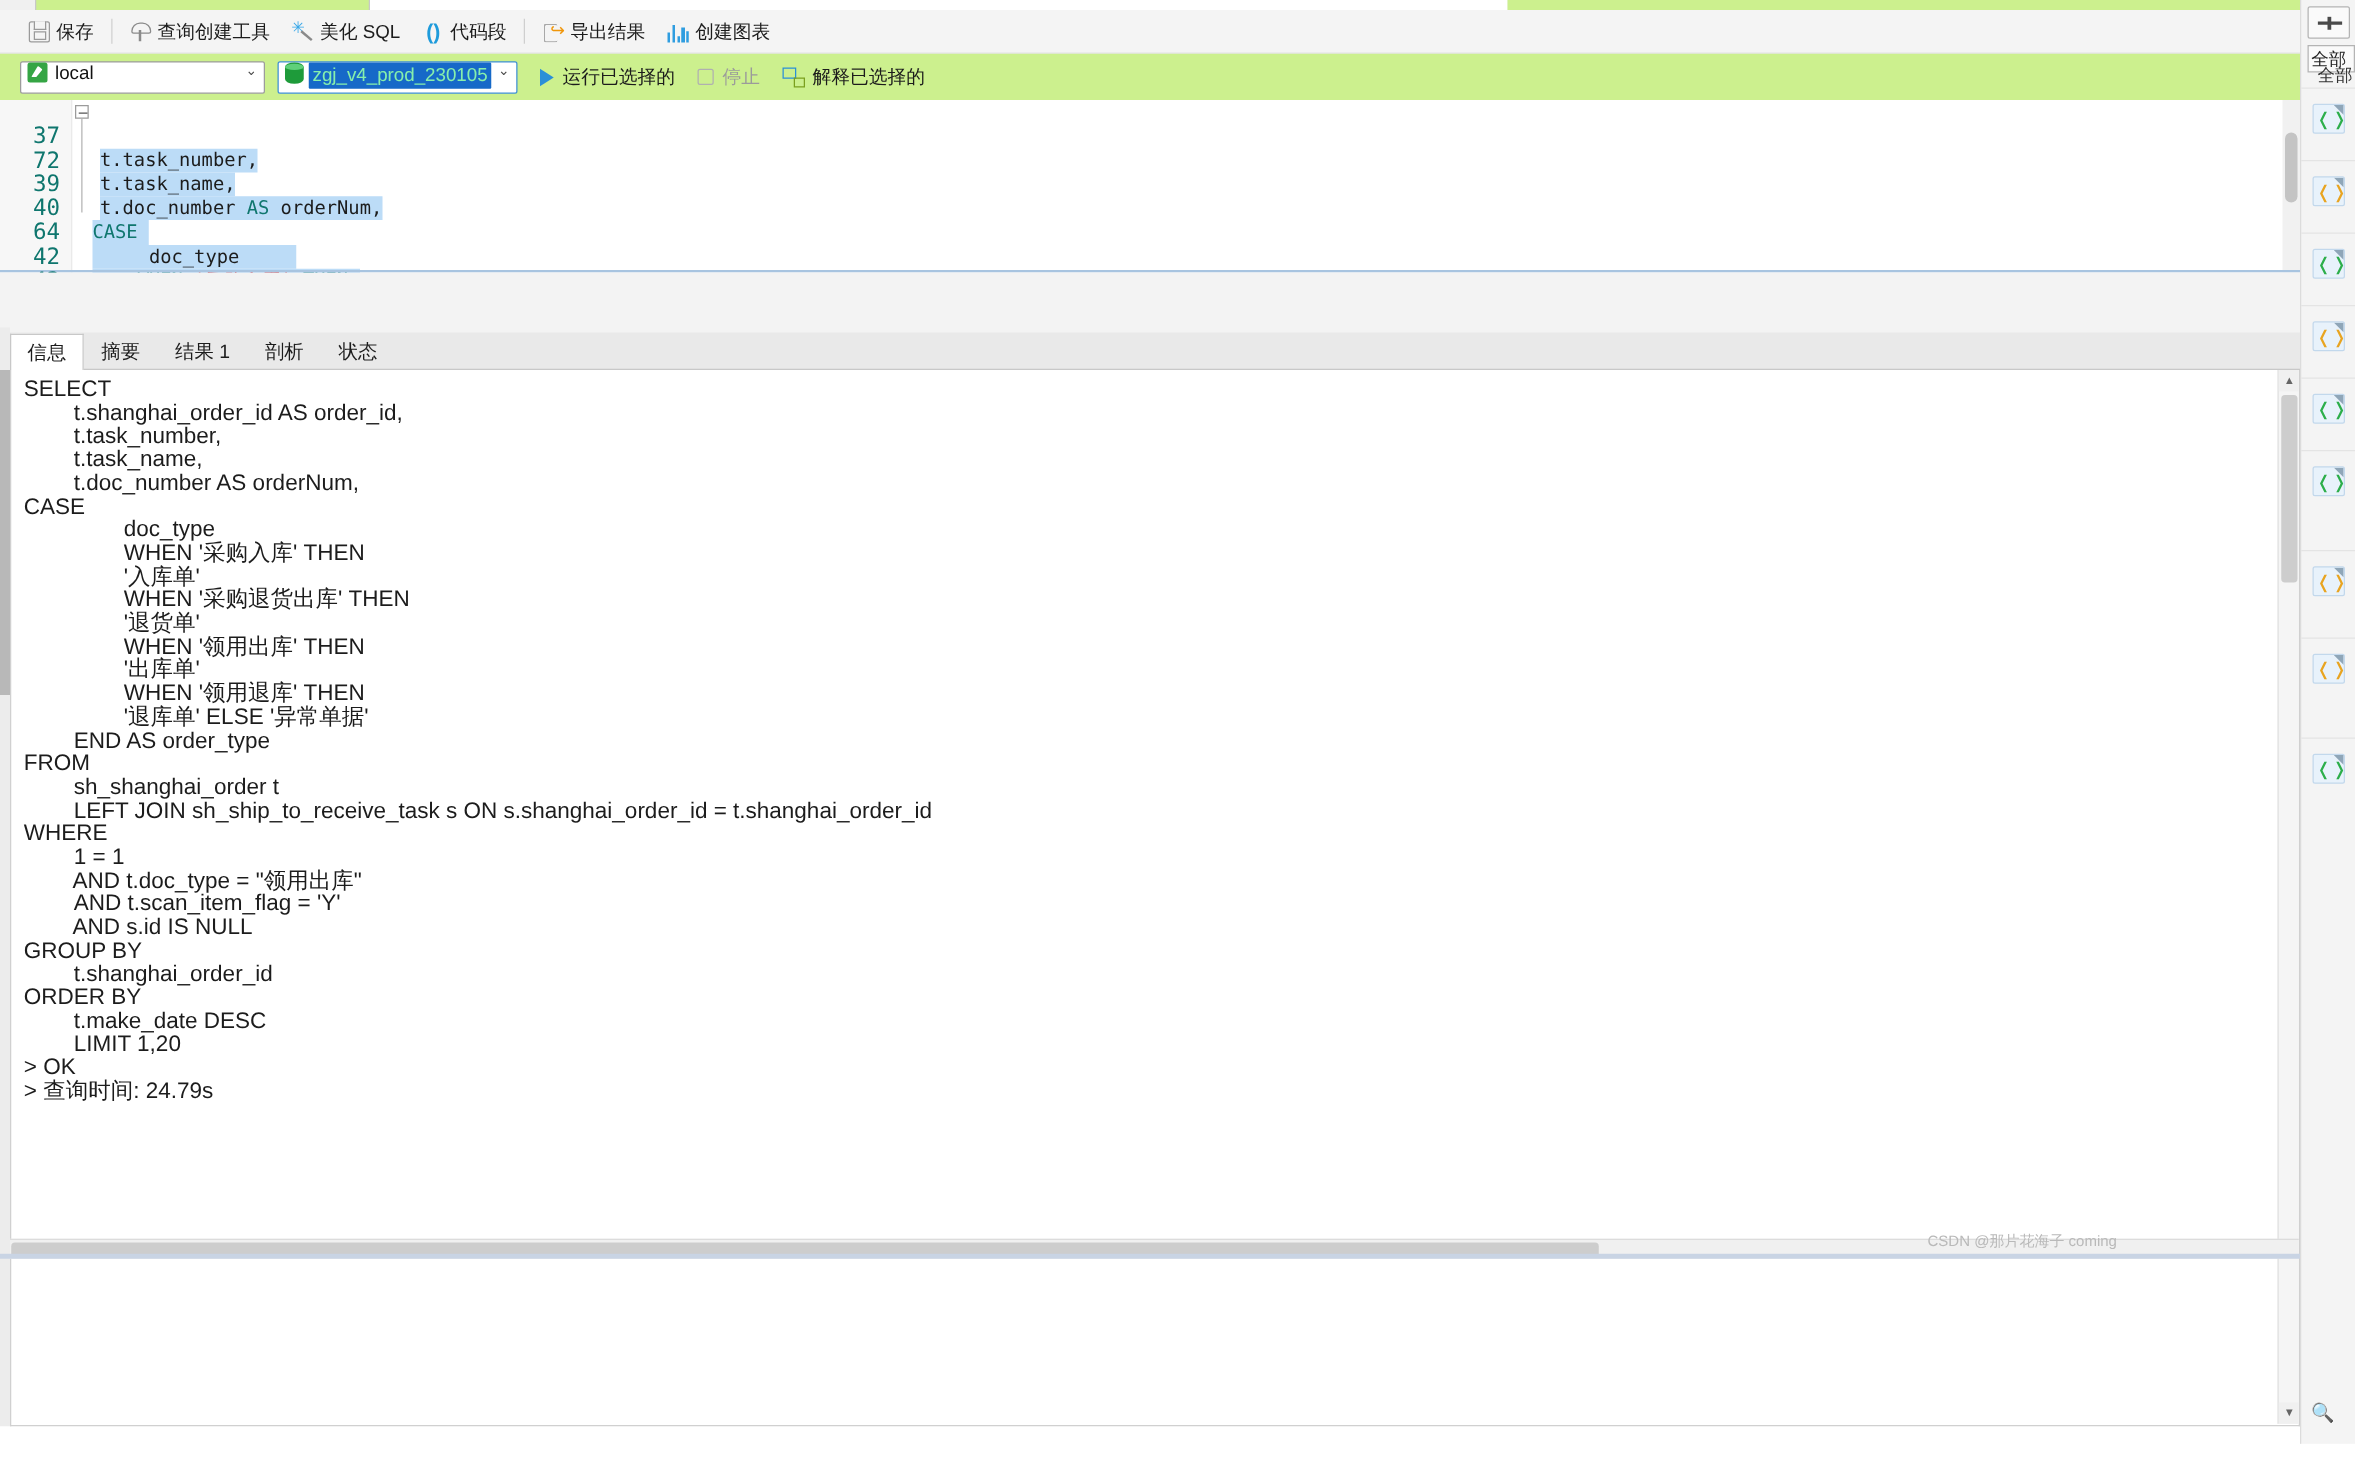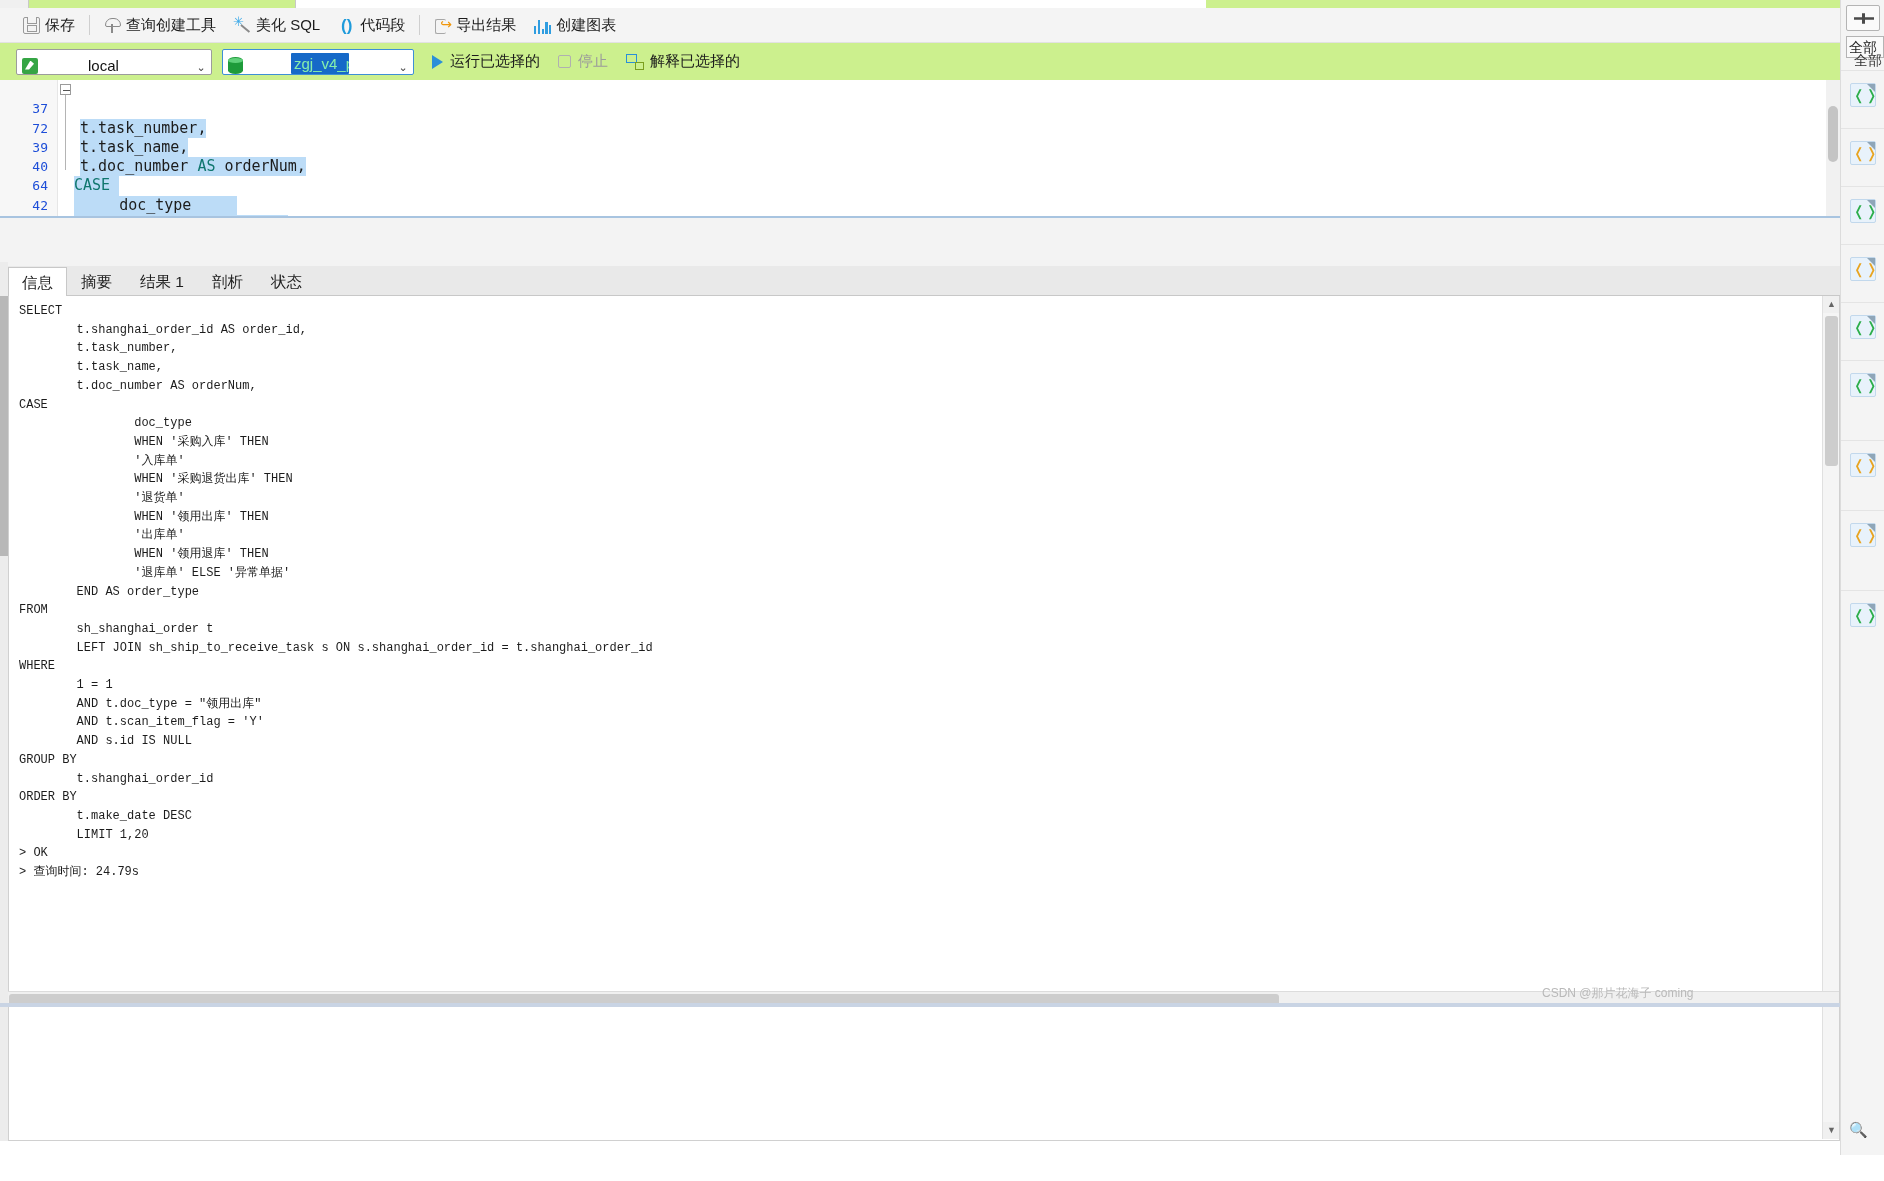--- a/index.html
+++ b/index.html
@@ -103,25 +103,25 @@
 
   
   .toolbar2 {
     position: absolute; left: 0; top: 43px; width: 1840px; height: 37px;
     background: #ccf08e;
     display: flex; align-items: center;
     padding-left: 16px;
     white-space: nowrap;
   }
   .combo {
-    display: inline-flex; align-items: flex-end;
+    display: inline-flex; align-items: flex-start;
     height: 26px; background: #ffffff;
     border: 1px solid #9c9c9c; border-radius: 2px;
     padding: 0 0 0 5px;
-    font-size: 15px; color: #111; gap: 44px;
+    font-size: 15px; color: #111;
   }
   .combo.conn { width: 196px; }
   .combo.db   { width: 192px; border-color: #3e8fd6; margin-left: 10px; }
   .combo .cb-text { flex: 1; padding-left: 6px; overflow: hidden; }
   .combo.db .cb-text {
     background: #1669c8; color: #86efac;
     padding: 2px 3px; margin-left: 4px; border-radius: 1px;
   }
   .combo .cb-arrow {
     width: 20px; text-align: center; color: #444; font-size: 11px;
@@ -176,21 +176,21 @@
   }
   .ed-fold {
     position:absolute; left:58px; top:0; width:16px; height:138px;
     background:#ffffff;
   }
   .code-line {
     position:relative; height:19.3px; line-height:19.3px; white-space:pre;
   }
   .ln {
     position:absolute; left:0; width:48px; text-align:right;
-    color:#1d4ed8; font-size:13px; z-index:2;
+    color:#0f766e; font-size:18px; z-index:2;
   }
   .ctext { position:absolute; left:80px; }
   .sel { background:#bcdcf7; }
   .k-blue { color:#0f766e; }
   .k-red  { color:#e03030; }
   .k-plain{ color:#1c1c1c; }
   .fold-box {
     position:absolute; left:60px; top:4px; width:11px; height:11px;
     border:1px solid #9b9b9b; background:#fff; z-index:3;
   }
@@ -228,22 +228,22 @@
   }
 
   
   .result-pane {
     position:absolute; left:8px; top:296px; width:1832px; height:845px;
     background:#ffffff; border:1px solid #d0d0d0; border-top:none;
     overflow:hidden;
   }
   .result-text {
     position:absolute; left:10px; top:6px; right:24px;
-    font-family:Liberation Mono, monospace;
-    font-size:12px; line-height:18.7px;
+    font-family:Liberation Sans, sans-serif;
+    font-size:18px; line-height:18.7px;
     color:#1c1c1c; white-space:pre;
   }
   .res-scroll {
     position:absolute; right:0; top:0; width:17px; height:843px; background:#f5f5f5;
     border-left:1px solid #e0e0e0;
   }
   .res-scroll .arrow {
     position:absolute; left:0; width:17px; height:17px; text-align:center;
     line-height:17px; font-size:9px; color:#666; background:#f0f0f0;
   }

